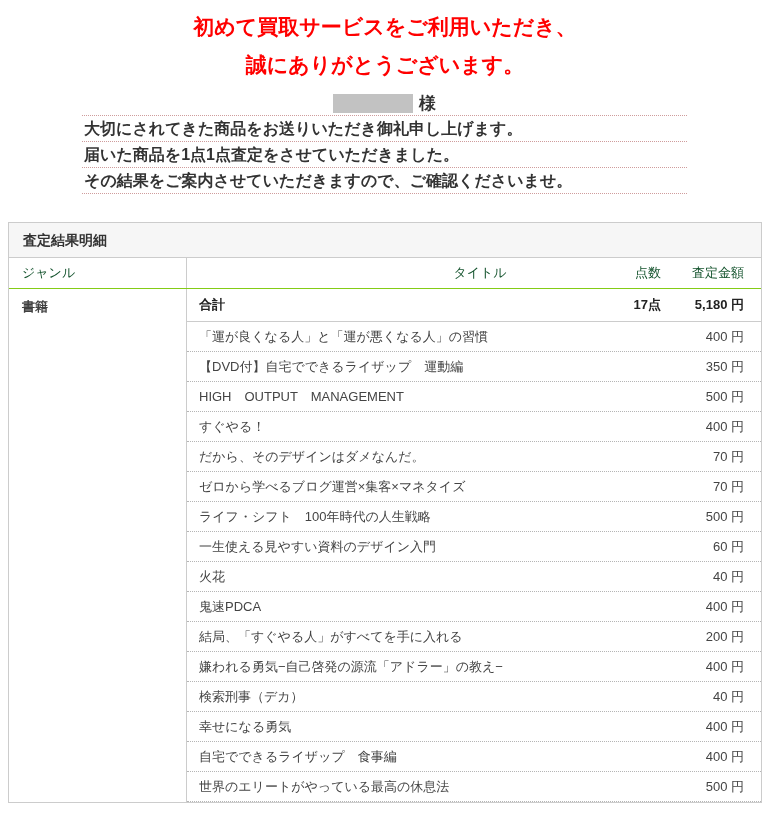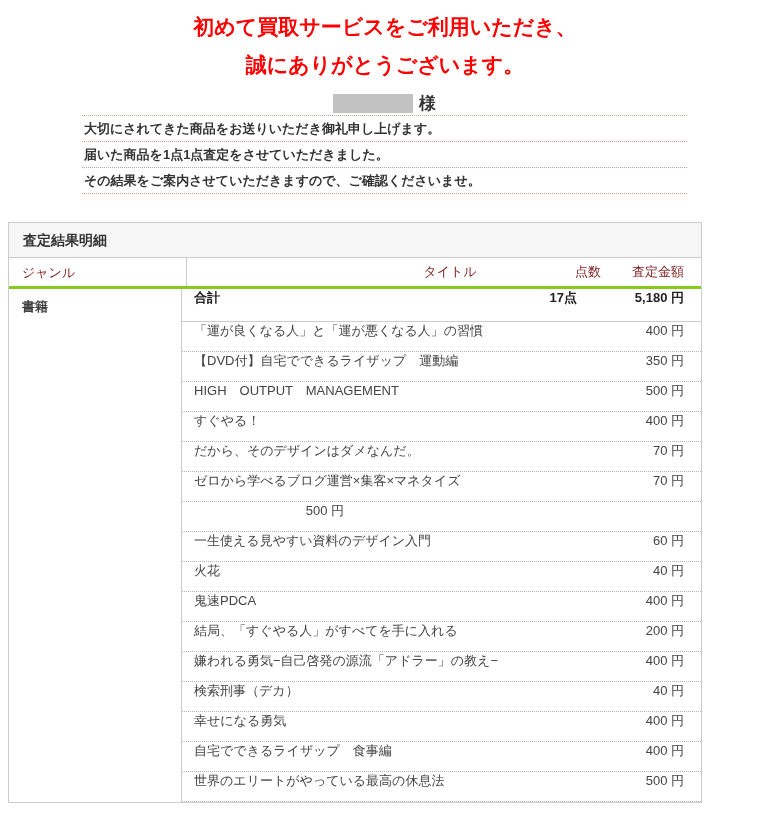--- a/index.html
+++ b/index.html
@@ -44,49 +44,49 @@
   .honorific {
     font-size: 17px;
     font-weight: bold;
     color: #333333;
     line-height: 19px;
   }
   .intro-line {
     height: 26px;
     line-height: 25px;
     border-bottom: 1px dotted #cf9c9c;
-    font-size: 13px;
+    font-size: 16px;
     font-weight: bold;
     color: #333333;
     padding-left: 2px;
   }
 
   
   .result-table {
     margin: 28px 8px 14px 8px;
-    width: 694px;
+    width: 754px;
     border: 1px solid #cccccc;
     font-size: 13px;
     color: #444444;
   }
   .table-title {
     height: 35px;
     line-height: 35px;
     background: #f6f6f6;
     border-bottom: 1px solid #cccccc;
     font-size: 14px;
     font-weight: bold;
     color: #333333;
     padding-left: 14px;
   }
   .table-header {
     display: flex;
     height: 31px;
-    border-bottom: 3px solid #84cc16;
-    color: #7f1d1d;
+    border-bottom: 1px solid #84cc16;
+    color: #14532d;
   }
   .col-genre {
     width: 178px;
     border-right: 1px solid #cccccc;
     line-height: 30px;
     padding-left: 13px;
   }
   .header-right {
     flex: 1;
     position: relative;
@@ -114,22 +114,21 @@
   .genre-cell {
     width: 178px;
     border-right: 1px solid #cccccc;
     padding: 9px 0 0 13px;
     color: #404040;
     font-weight: bold;
   }
   .rows { flex: 1; }
   .row {
     display: flex;
-    align-items: flex-start;
-    gap: 24px;
+    align-items: center;
   }
   .cell-title {
     flex: 1;
     padding-left: 12px;
     overflow: hidden;
     white-space: nowrap;
   }
   .total-row {
     height: 33px;
     border-bottom: 1px solid #cccccc;
@@ -210,20 +209,21 @@
   </div>
 
 
   <div class="row item-row">
     <div class="cell-title">ゼロから学べるブログ運営×集客×マネタイズ</div>
     <div class="cell-count"></div>
     <div class="cell-amount">70 円</div>
   </div>
 
   <div class="row item-row">
+    <div class="cell-title">ライフ・シフト　100年時代の人生戦略</div>
     <div class="cell-count"></div>
     <div class="cell-amount">500 円</div>
   </div>
 
   <div class="row item-row">
     <div class="cell-title">一生使える見やすい資料のデザイン入門</div>
     <div class="cell-count"></div>
     <div class="cell-amount">60 円</div>
   </div>
 

